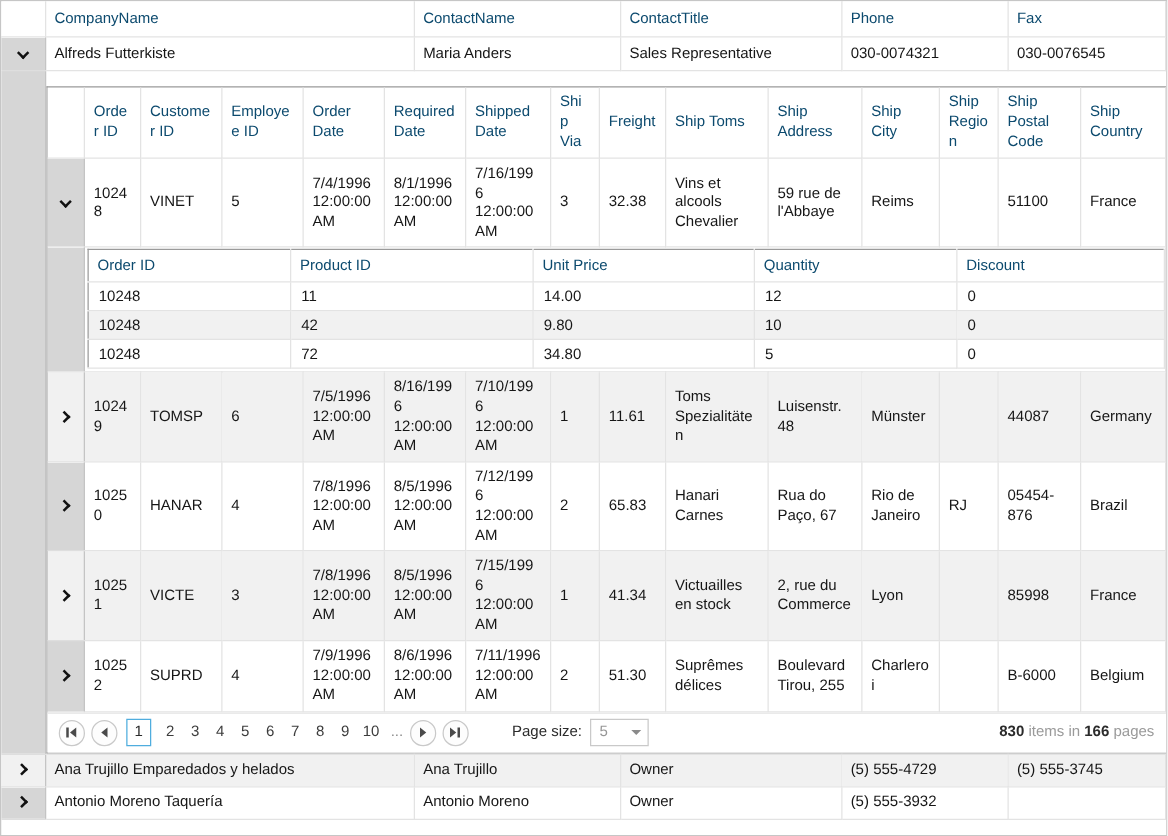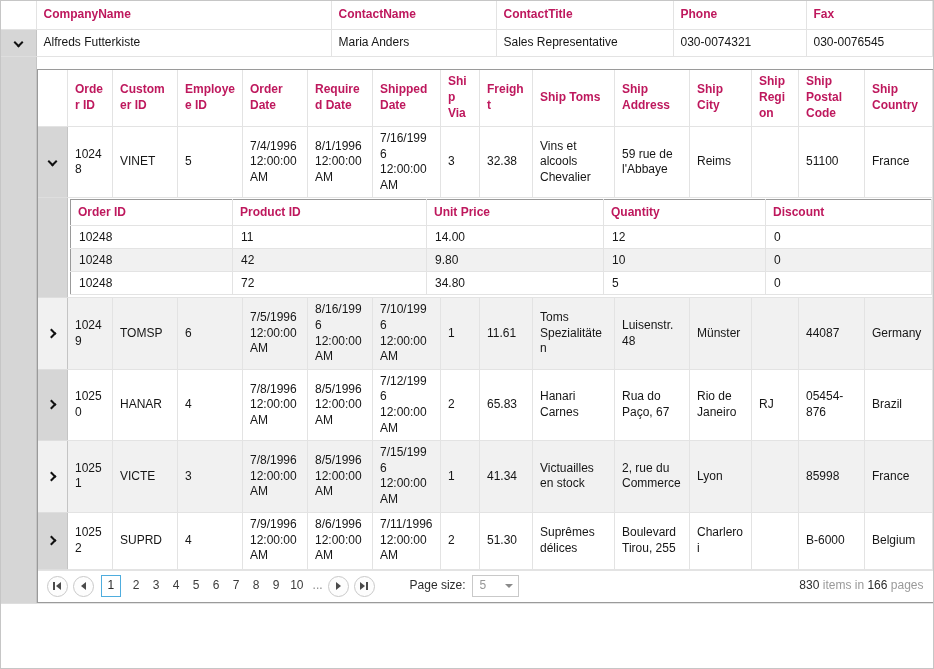--- a/index.html
+++ b/index.html
@@ -8,21 +8,21 @@
     width:934px;height:669px;
     border:1px solid #c6c6c6;
     font-family:"Liberation Sans","DejaVu Sans",sans-serif;
     font-size:12px;color:#161616;background:#fff;
     overflow:hidden;
   }
   table{border-collapse:collapse;table-layout:fixed;width:100%;}
   th,td{padding:4px 7px;text-align:left;vertical-align:middle;line-height:1.3;
         border-right:1px solid #e3e3e3;border-bottom:1px solid #e3e3e3;
         overflow:hidden;word-wrap:break-word;}
-  th{font-weight:bold;color:#be185d;background:#fff;}
+  th{font-weight:normal;color:#0c4a6e;background:#fff;}
   tr.alt td{background:#f1f1f1;}
   td.exp{background:#d6d6d6;border-right:1px solid #c4c4c4;border-bottom:1px solid #dedede;
          text-align:center;padding:0;}
   
   .chev{display:inline-block;width:7px;height:7px;border-right:2px solid #111;border-bottom:2px solid #111;}
   .chev.down{transform:rotate(45deg);margin-top:-3px;}
   .chev.right{transform:rotate(-45deg);margin-left:-2px;}
   
   .outer-head th{height:28px;}
   .row-company td{height:27px;margin-left:11px;}
@@ -48,21 +48,21 @@
   .bar{width:2px;height:8px;background:#4a4a4a;}
   .pg-num{min-width:12px;text-align:center;margin:0 4px;color:#3c3c3c;cursor:default;}
   .pg-num.current{border:1px solid #4fadde;background:#fff;padding:2px 6px;margin:0 5px 0 2px;color:#2b2b2b;}
   .pg-dots{color:#8a8a8a;margin:0 5px;}
   .psize-label{margin-left:30px;color:#2b2b2b;}
   .psize-box{width:47px;height:22px;border:1px solid #c9c9c9;background:#fff;
              display:inline-flex;align-items:center;justify-content:space-between;
              padding:0 5px 0 7px;margin-left:6px;color:#969696;}
   .caret{width:0;height:0;border-left:4px solid transparent;border-right:4px solid transparent;border-top:4px solid #8a8a8a;}
   .pg-summary{margin-left:auto;color:#9a9a9a;white-space:nowrap;}
-  .pg-summary .num{color:#2b2b2b;}
+  .pg-summary .num{color:#2b2b2b;font-weight:bold;}
 </style>
 </head>
 <body>
 
 <div class="root">
 
   <table class="outer-grid">
     <colgroup>
       <col style="width:35px">
         <col style="width:295px">
@@ -300,17 +300,33 @@
               <span class="num">830</span>
               <span>items in</span>
               <span class="num">166</span>
               <span>pages</span>
             </span>
           </div>
         </div>
       </td>
     </tr>
 
+    <tr class="row-company-sm alt">
+      <td class="exp"><span class="chev right"></span></td>
+      <td>Ana Trujillo Emparedados y helados</td>
+      <td>Ana Trujillo</td>
+      <td>Owner</td>
+      <td>(5) 555-4729</td>
+      <td>(5) 555-3745</td>
+    </tr>
+    <tr class="row-company-sm">
+      <td class="exp"><span class="chev right"></span></td>
+      <td>Antonio Moreno Taquería</td>
+      <td>Antonio Moreno</td>
+      <td>Owner</td>
+      <td>(5) 555-3932</td>
+      <td></td>
+    </tr>
 
   </tbody>
     </table>
 
 </div>
 
 </body></html>

